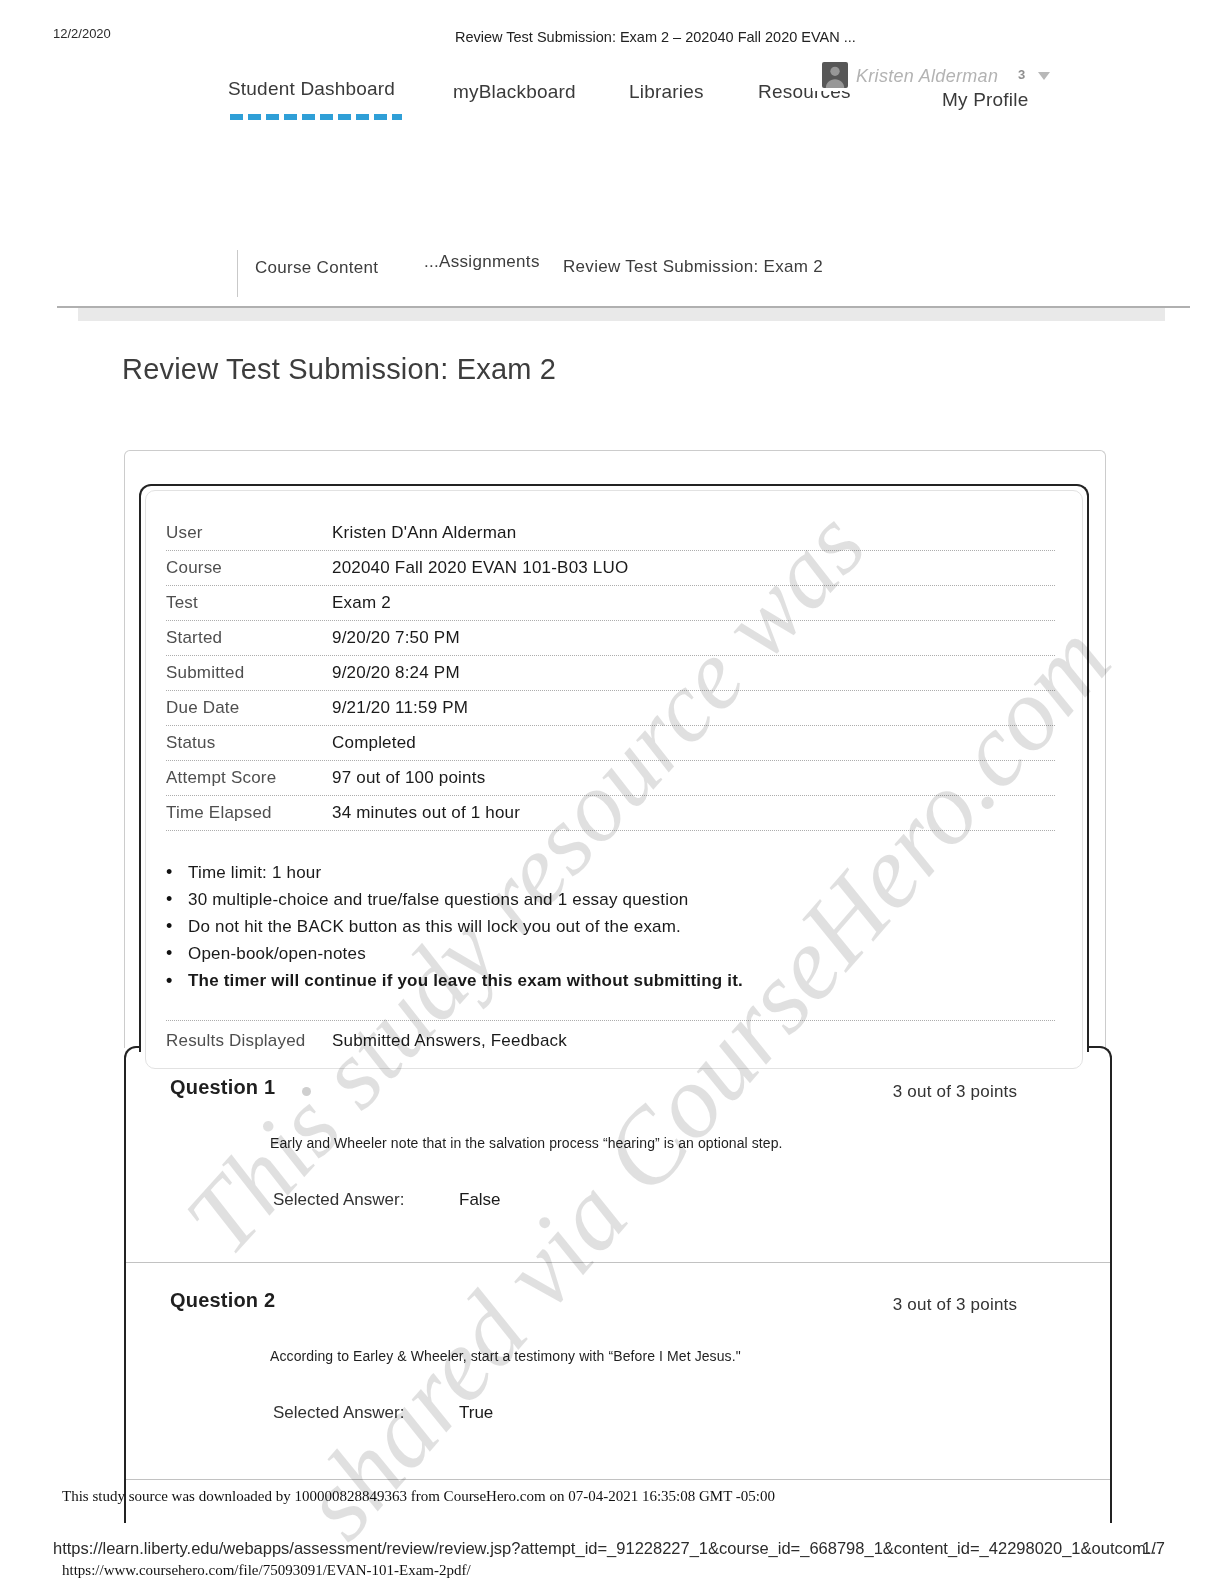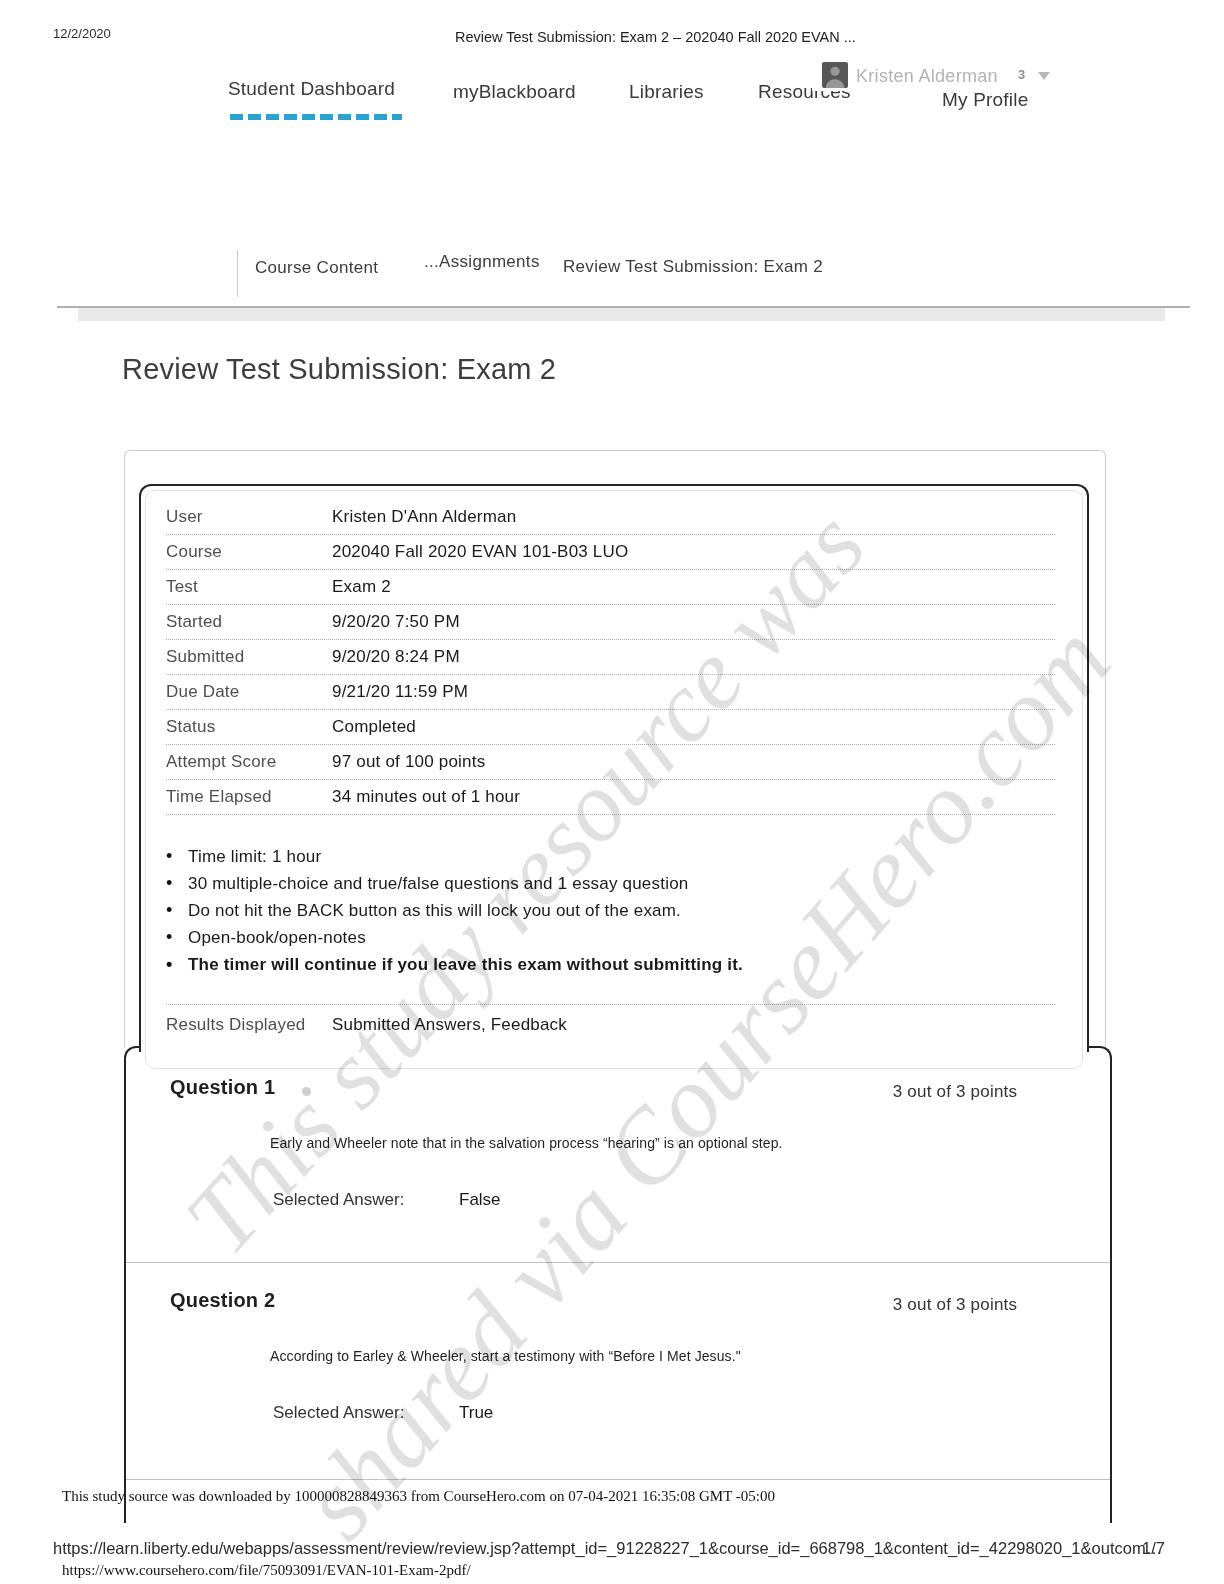--- a/index.html
+++ b/index.html
@@ -23,21 +23,21 @@
   .nav-mp  { left:942px; top:81px;margin-top:8px; }
   .nav-underline {
     left:230px; top:114px; width:172px; height:6px; z-index:2;
     background:repeating-linear-gradient(90deg,#2f9fd7 0 13px, transparent 13px 18px);
   }
   .nav-overlay { left:812px; top:48px; width:268px; height:43px; background:#fff; z-index:2; }
   .avatar {
     left:822px; top:62px; width:26px; height:26px; background:#575757;
     border-radius:2px; z-index:3; overflow:hidden;
   }
-  .user-name { left:856px; top:66px; font-size:18px; color:#b3b3b3; z-index:3; letter-spacing:.3px; }
+  .user-name { left:856px; top:66px; font-size:18px; color:#b3b3b3; z-index:3; letter-spacing:.3px;font-style:italic; }
   .nav-badge { left:1018px; top:67px; font-size:13px; font-weight:bold; color:#8f8f8f; z-index:3; }
   .nav-caret {
     left:1038px; top:72px; width:0; height:0; z-index:3;
     border-left:6px solid transparent; border-right:6px solid transparent;
     border-top:8px solid #b8b8b8;
   }
 
   
   .crumb-bar { left:237px; top:250px; width:1px; height:47px; background:#c9c9c9; }
   .crumb { font-size:17px; color:#3d3d3d; letter-spacing:.3px; white-space:nowrap; }
@@ -64,21 +64,21 @@
   .details-dark {
     left:139px; top:484px; width:950px; height:568px; z-index:2; background:#fff;
     border:2px solid #232323; border-bottom:none; border-radius:12px 12px 0 0;
   }
   .light-inner {
     left:145px; top:490px; width:938px; height:579px; z-index:3;
     border:1px solid #e2e2e2; border-radius:10px;
   }
 
   
-  .summary { left:141px; top:486px; width:944px; z-index:4; padding:14px 30px 0 25px; }
+  .summary { left:141px; top:486px; width:944px; z-index:4; padding:30px 30px 0 25px; }
   .srow { display:flex; border-bottom:1px dotted #adadad; padding:5px 0; }
   .slabel { flex:0 0 166px; font-size:17px; color:#4f4f4f; line-height:24px; letter-spacing:.2px; }
   .svalue { font-size:17px; color:#1a1a1a; line-height:24px; letter-spacing:.2px; }
   .srow-instr { border-bottom:1px dotted #adadad; padding:6px 0 26px 0; display:flex; }
   .instr-list { list-style:none; margin-top:22px; }
   .instr-list li { position:relative; padding-left:22px; font-size:17px; line-height:27px; color:#1a1a1a; letter-spacing:.2px; }
   .instr-list li::before { content:"•"; position:absolute; left:0; top:0; font-size:18px; color:#111; }
   .instr-list li.bold { font-weight:bold; }
   .srow-results { padding:8px 0 30px 0; display:flex; }
 

